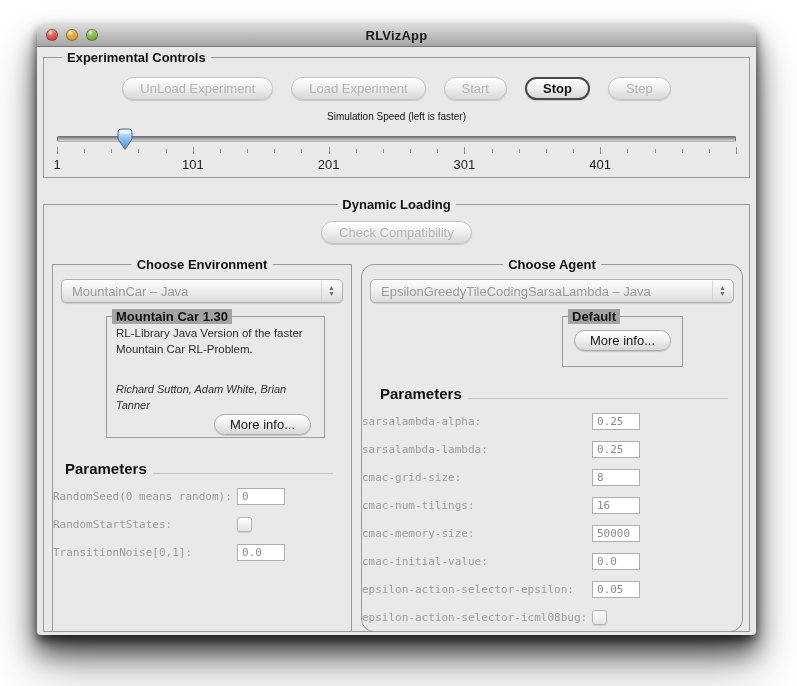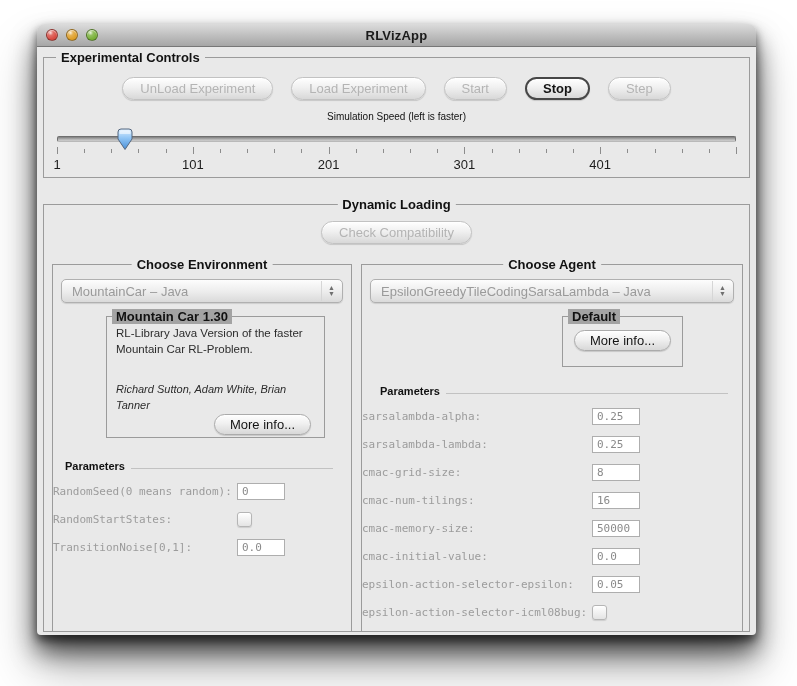--- a/index.html
+++ b/index.html
@@ -26,21 +26,21 @@
   .light{width:12px;height:12px;border-radius:50%;border:1px solid rgba(0,0,0,.35);box-sizing:border-box;
     box-shadow:inset 0 1px 1px rgba(255,255,255,.6);}
   .content{padding:0 6px;position:relative;}
 
   
   .groupbox{position:relative;border:1px solid #9b9b9b;background:transparent;}
   .gb-title{
     position:absolute;top:-8px;background:#e9e9e9;padding:0 5px;
     font-size:13px;font-weight:bold;color:#111;white-space:nowrap;line-height:15px;
   }
-  .gb-title.left{left:12px;}
+  .gb-title.left{left:18px;}
   .gb-title.center{left:50%;transform:translateX(-50%);}
 
   .expbox{margin-top:10px;height:119px;}
   .dynbox{margin-top:26px;height:426px;}
 
   
   .btn-row{display:flex;justify-content:center;align-items:center;gap:18px;margin-top:19px;}
   .mac-btn{
     height:23px;padding:0 17px;border-radius:12px;box-sizing:border-box;
     border:1px solid #ababab;
@@ -67,21 +67,21 @@
   .tick-label{
     position:absolute;top:30px;transform:translateX(-50%);
     font-size:13px;color:#1d1d1d;
   }
 
   .check-row{display:flex;justify-content:center;margin-top:16px;}
 
   .panels{display:flex;gap:9px;margin:20px 6px 0 8px;}
   .panel{height:368px;box-sizing:border-box;}
   .env-panel{width:300px;flex:0 0 300px;}
-  .agent-panel{flex:1;}
+  .agent-panel{flex:1;border-radius:13px;}
 
   .dropdown{
     margin:14px 8px 0;height:22px;border:1px solid #b0b0b0;border-radius:5px;
     background:linear-gradient(#fdfdfd,#ececec 55%,#dadada);
     display:flex;align-items:center;font-size:13px;color:#9a9a9a;
     padding-left:10px;position:relative;box-shadow:0 1px 1px rgba(0,0,0,.12);
   }
   .dd-arrows{
     position:absolute;right:1px;top:1px;bottom:1px;width:19px;
     border-left:1px solid #d6d6d6;display:flex;flex-direction:column;
@@ -97,21 +97,21 @@
   }
   .env-info .body{padding:8px 8px 0 9px;}
   .desc{font-size:11.5px;color:#2c2c2c;line-height:1.4;width:190px;}
   .authors{font-size:11px;font-style:italic;color:#2c2c2c;line-height:1.4;width:195px;margin-top:25px;}
   .more-row{display:flex;justify-content:flex-end;padding-right:5px;margin-top:1px;}
   .more-btn{height:21px;padding:0 15px;font-size:13px;}
 
   .default-box{margin:13px 0 0 200px;width:119px;height:49px;}
   .default-box .more-row{justify-content:center;margin-top:13px;padding:0;}
 
-  .params-header{display:flex;font-size:11px;font-weight:bold;color:#111;}
+  .params-header{display:flex;font-size:15px;font-weight:bold;color:#111;}
   .env-params-header{margin:22px 18px 0 12px;}
   .agent-params-header{margin:18px 14px 0 18px;}
   .rule{flex:1;height:1px;background:#c2c2c2;align-self:flex-end;margin:0 0 3px 6px;}
 
   .param-rows{margin-top:2px;}
   .param-row{display:flex;align-items:center;height:18px;margin-top:10px;}
   .param-label{
     text-align:left;font-family:"DejaVu Sans Mono",monospace;font-size:11px;
     color:#9c9c9c;padding-right:9px;white-space:nowrap;box-sizing:border-box;
   }

